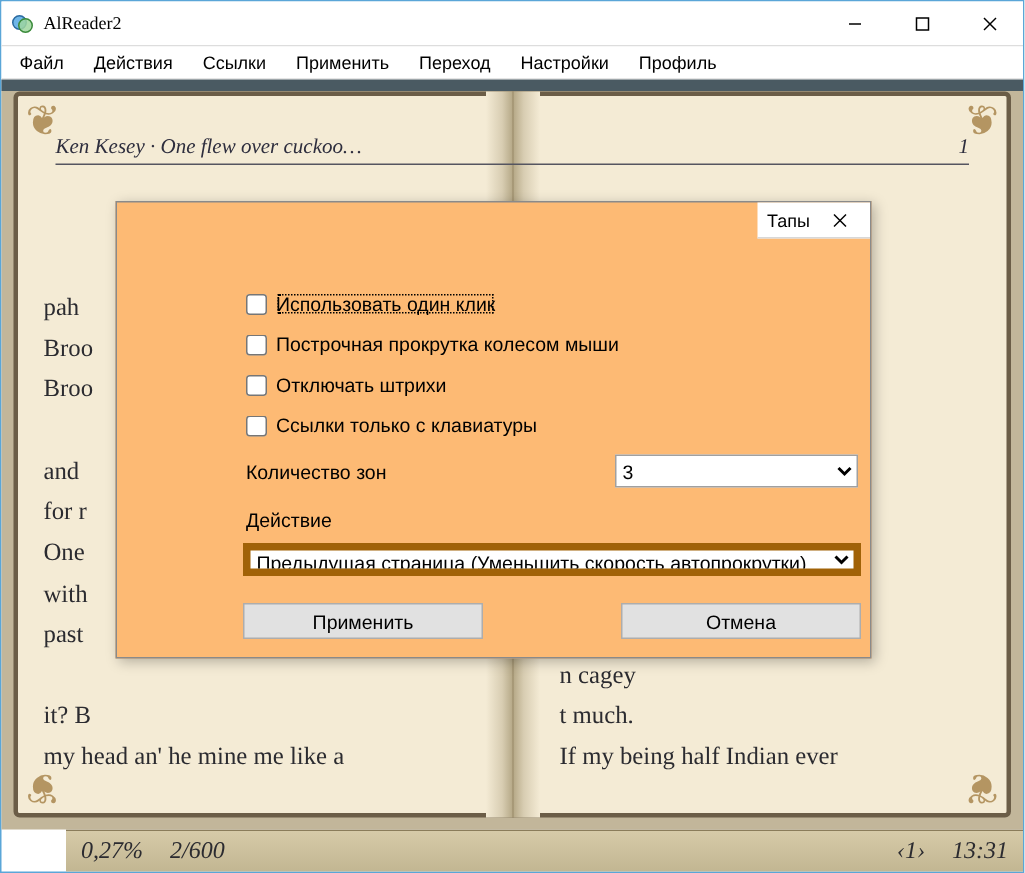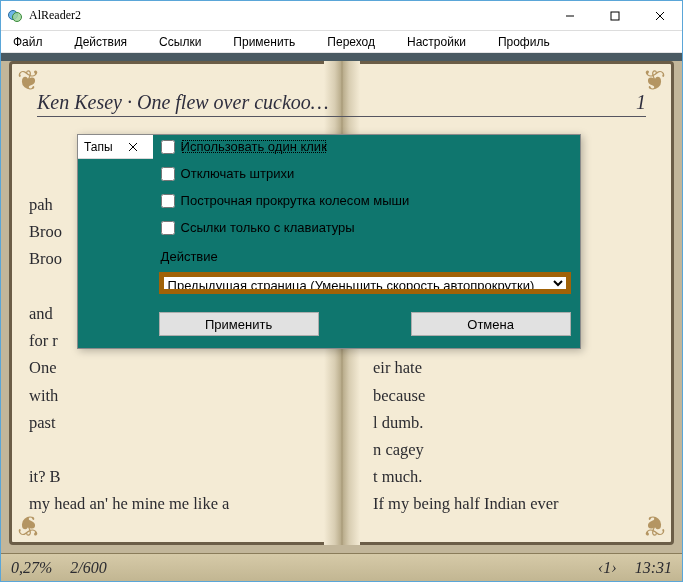--- a/index.html
+++ b/index.html
@@ -49,21 +49,21 @@
     width: 45px;
     display: flex;
     align-items: center;
     justify-content: center;
     color: #000;
   }
   .menubar {
     height: 22px;
     display: flex;
     align-items: center;
-    gap: 16px;
+    gap: 4px;
     padding: 0 4px;
     background: #fff;
     border-bottom: 1px solid #e5e5e5;
   }
   .menubar .menu-item {
     padding: 2px 8px;
     font-size: 12px;
     color: #000;
   }
   .book-area {
@@ -101,21 +101,21 @@
   .corner-orn.bl { left: 16px; bottom: 14px; transform: scaleY(-1); }
   .corner-orn.br { right: 16px; bottom: 14px; transform: scale(-1); }
   .page-header {
     position: absolute;
     left: 36px; top: 38px;
     right: 36px;
     display: flex;
     justify-content: space-between;
     font-family: Georgia, "Times New Roman", serif;
     font-style: italic;
-    font-size: 20px;
+    font-size: 14px;
     color: #2e2e3e;
     border-bottom: 1px solid #555560;
     padding-bottom: 2px;
   }
   .page-text {
     position: absolute;
     font-family: Georgia, serif;
     font-size: 16.5px;
     color: #2b2b30;
     line-height: 1.65;
@@ -134,33 +134,35 @@
     background: linear-gradient(to bottom, #d6caa8, #c2b692);
     border-top: 1px solid #8a7c5a;
     display: flex;
     align-items: center;
     font-family: Georgia, serif;
     font-style: italic;
     font-size: 16px;
     color: #2b2b30;
     padding: 0 10px;
     gap: 18px;
+    margin-left: 43px;
   }
   .statusbar .spacer { flex: 1; }
   
   .dialog {
     position: absolute;
     left: 77px;
     top: 134px;
     width: 504px;
-    background: #0f766e;
+    background: #fdba74;
     border: 1px solid #8a8a8a;
     box-shadow: 2px 2px 8px rgba(0,0,0,0.25);
     display: flex;
-    flex-direction: row;
+    flex-direction: column;
+    align-items: flex-end;
   }
   .dialog-titlebar {
     height: 24px;
     background: #fff;
     border-bottom: 1px solid #d8d8d8;
     display: flex;
     align-items: center;
     padding-left: 6px;
     font-size: 12px;
   }
@@ -170,20 +172,21 @@
     height: 100%;
     display: flex;
     align-items: center;
     justify-content: center;
   }
   .dialog-body {
     padding: 0 6px 10px 6px;
     display: flex;
     flex-direction: column;
     gap: 4px;
+    margin-top: 32px;
   }
   .chk-row {
     display: flex;
     align-items: center;
     gap: 4px;
     padding: 4px 2px;
   }
   .chk-row input[type=checkbox] {
     width: 14px; height: 14px;
     margin: 0 2px 0 0;
@@ -314,32 +317,38 @@
         </svg>
     </div>
   </div>
   <div class="dialog-body">
 
     <div class="chk-row">
       <input type="checkbox" id="c1" style="">
       <label for="c1" class="focused">Использовать один клик</label>
     </div>
     <div class="chk-row">
+      <input type="checkbox" id="c2" style="">
+      <label for="c2">Построчная прокрутка колесом мыши</label>
+    </div>
+    <div class="chk-row">
       <input type="checkbox" id="c3" style="">
       <label for="c3">Отключать штрихи</label>
-    </div>
-    <div class="chk-row">
-      <input type="checkbox" id="c2" style="">
-      <label for="c2">Построчная прокрутка колесом мыши</label>
     </div>
     <div class="chk-row">
       <input type="checkbox" id="c4" style="">
       <label for="c4">Ссылки только с клавиатуры</label>
     </div>
 
+    <div class="form-row">
+      <span class="label">Количество зон</span>
+      <select>
+        <option>3</option>
+      </select>
+    </div>
 
 
     <div class="action-label">Действие</div>
     <select class="full-select">
       <option>Предыдущая страница (Уменьшить скорость автопрокрутки)</option>
     </select>
 
     <div class="btn-row">
       <div class="btn">Применить</div>
       <div class="btn">Отмена</div>

